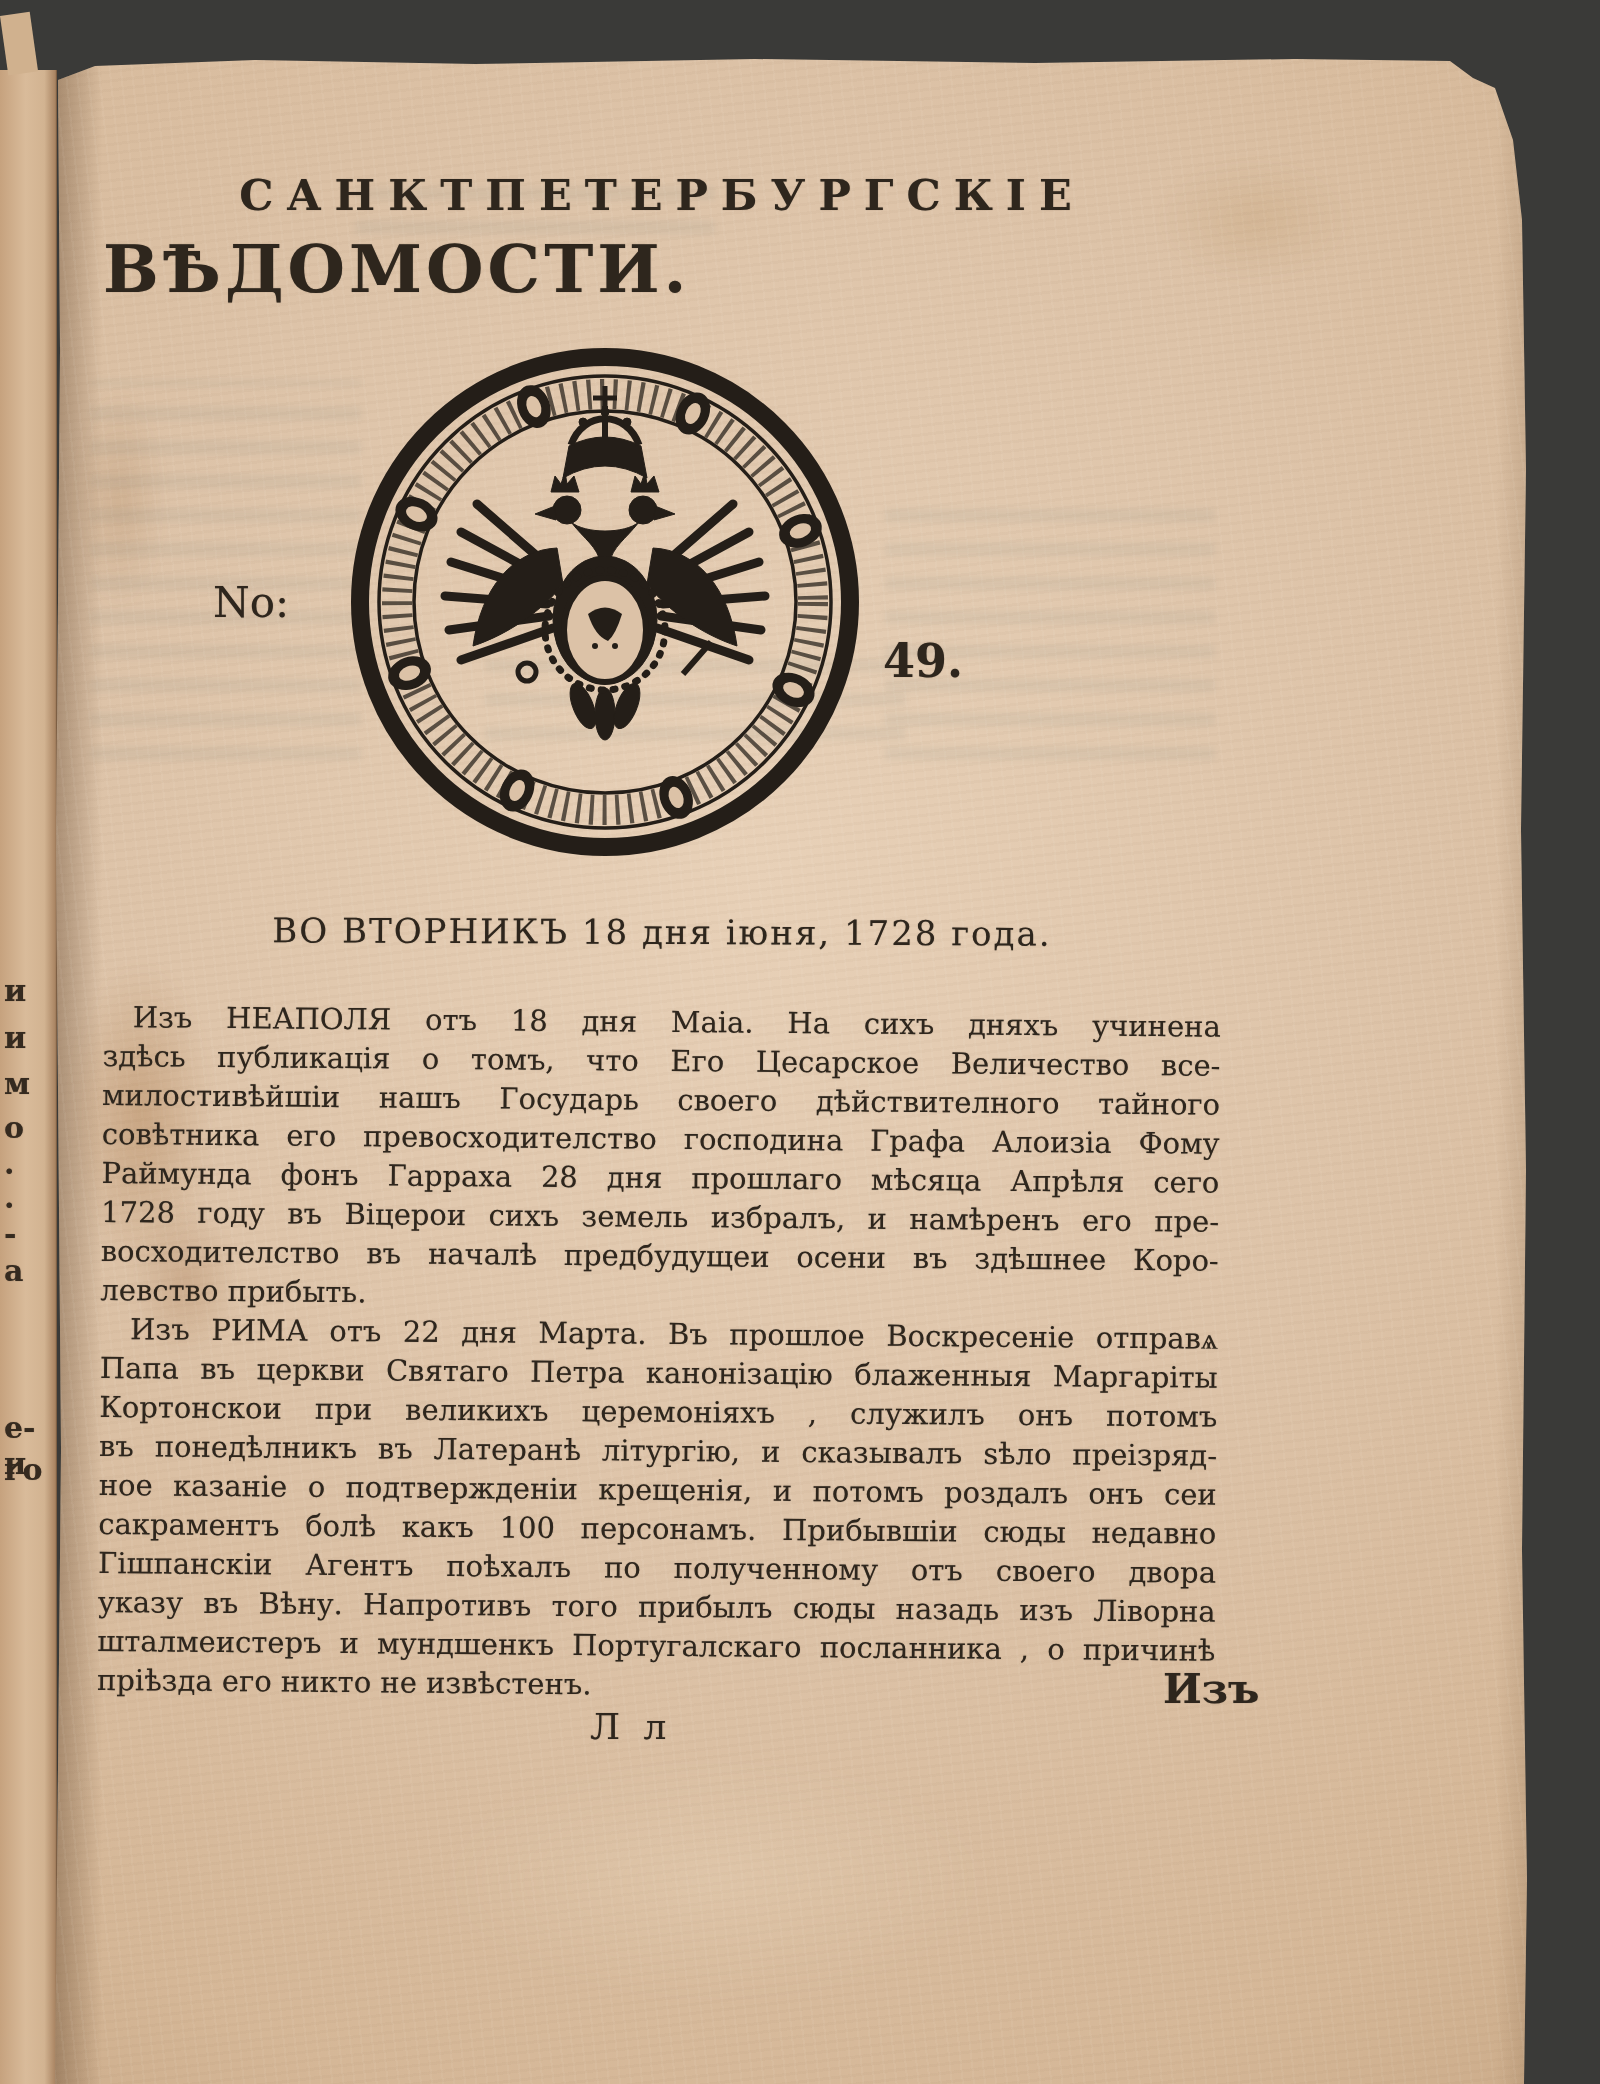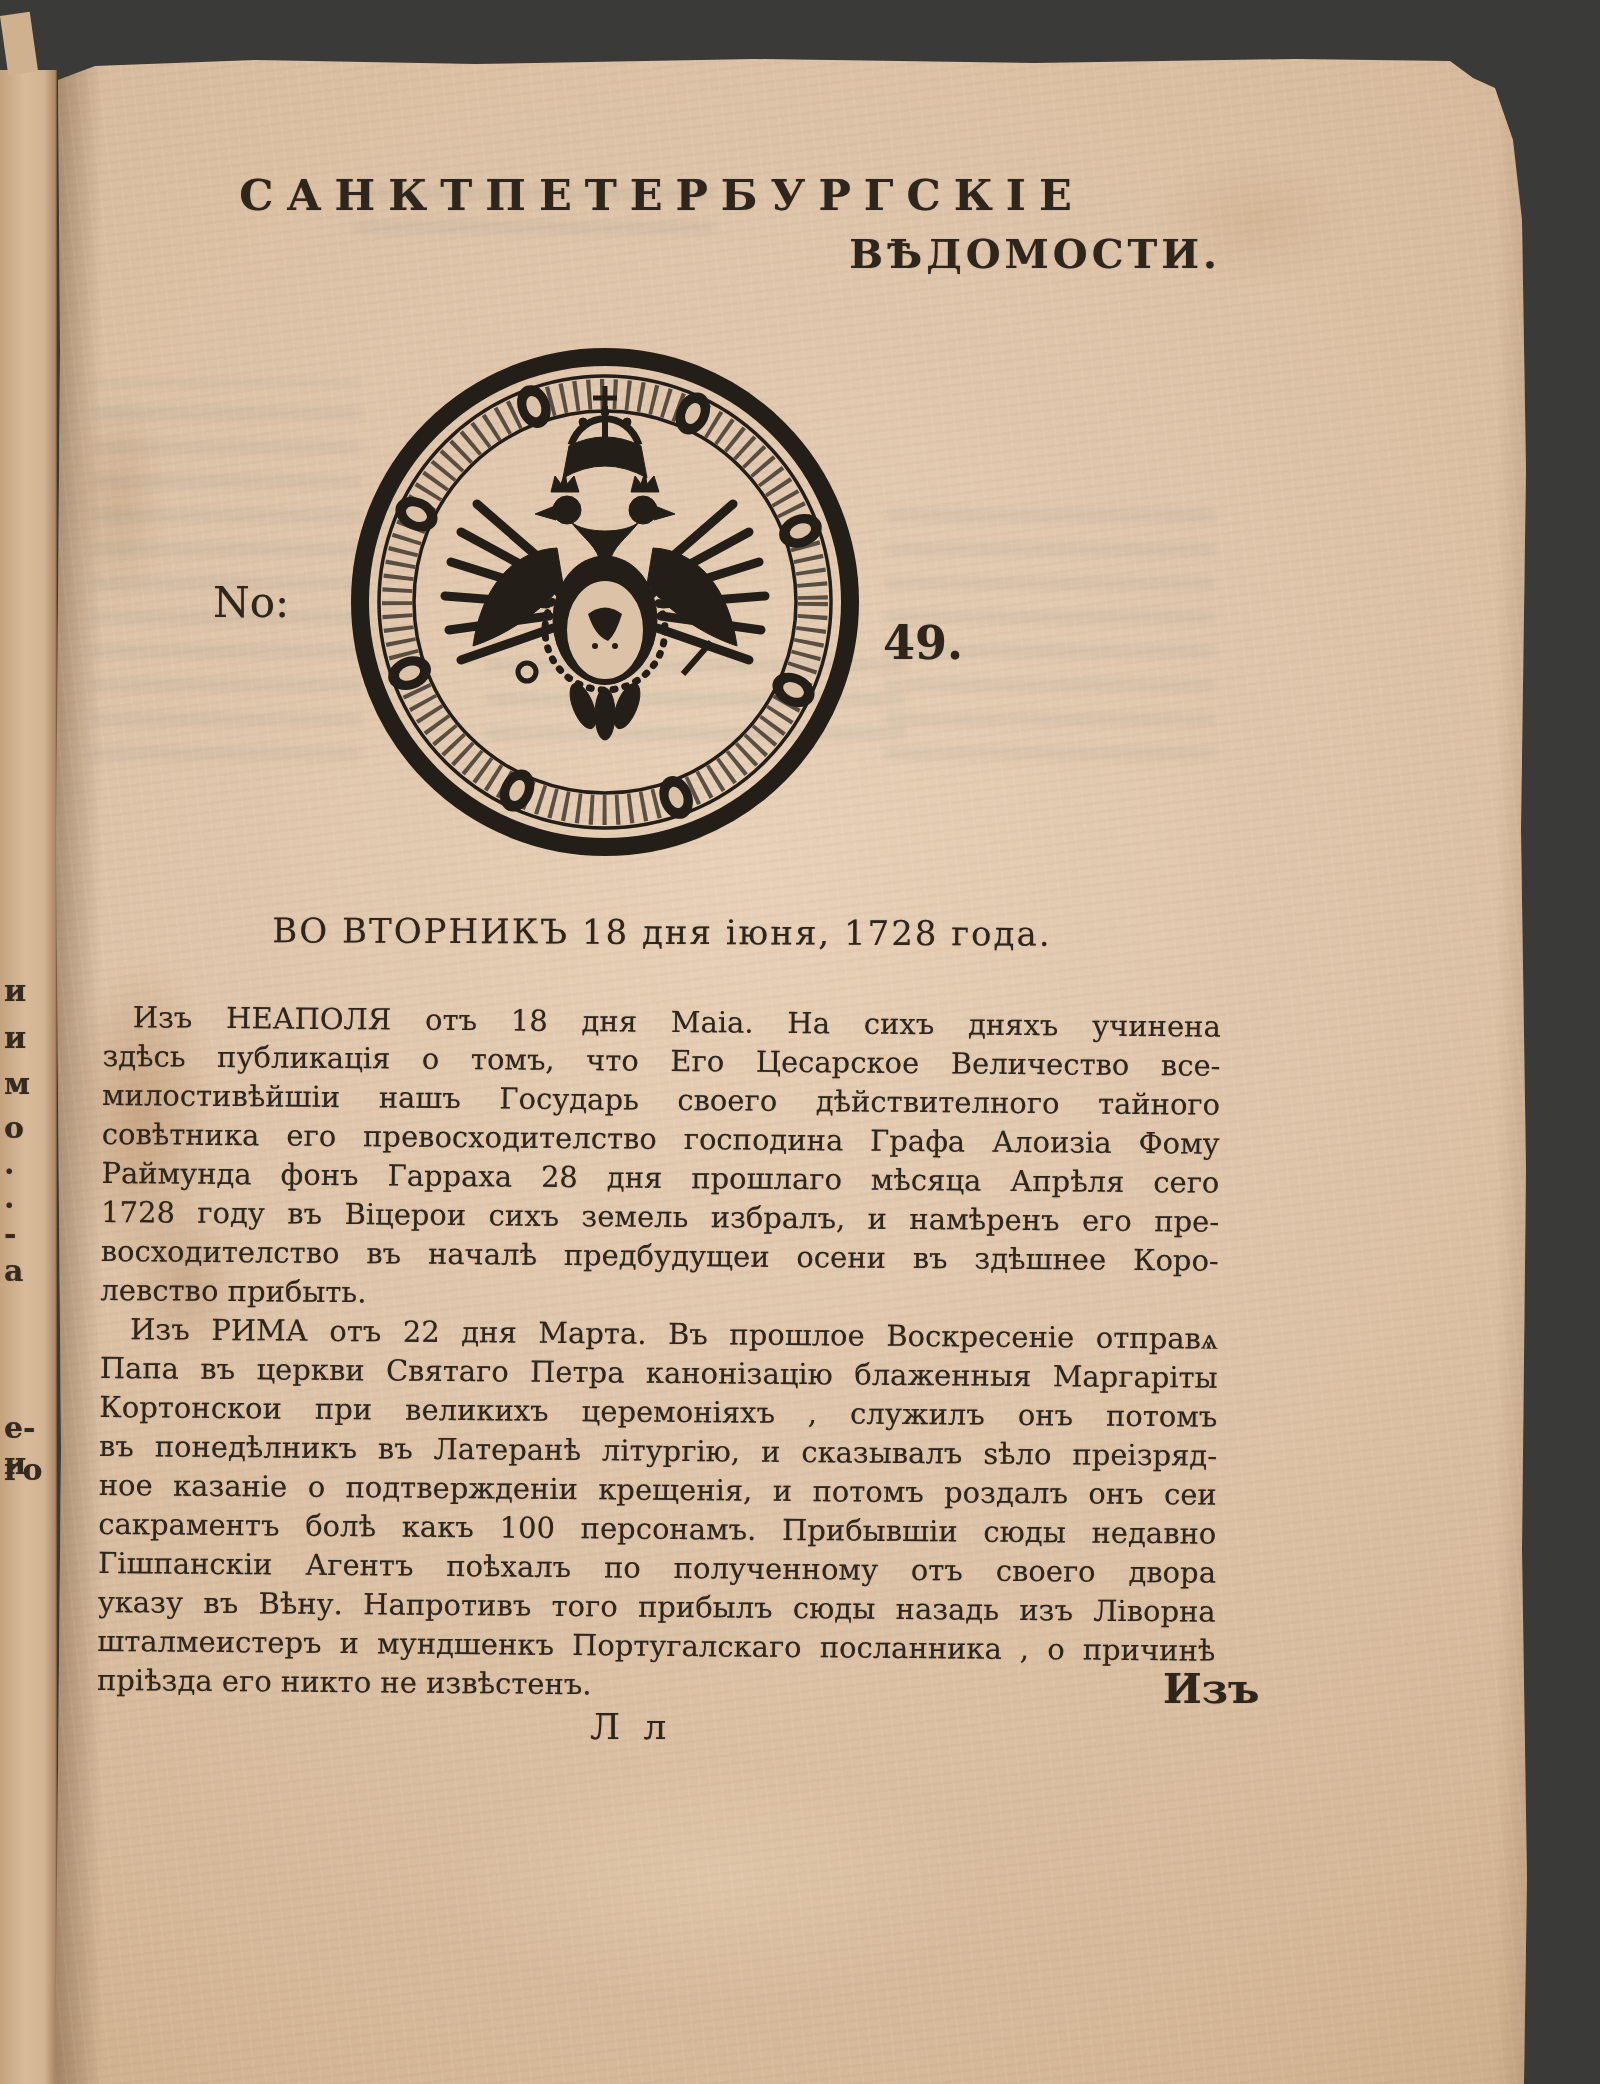--- a/index.html
+++ b/index.html
@@ -54,24 +54,24 @@
   .smudge.a{left:300px;top:128px;width:360px;height:56px;}
   .smudge.b{left:36px;top:330px;width:270px;height:380px;}
   .smudge.c{left:830px;top:450px;width:330px;height:260px;}
   .smudge.d{left:430px;top:600px;width:420px;height:90px;}
   
   .ink{color:#2e261d;text-shadow:0 0 1px rgba(46,38,29,.45);}
   .pagenum{position:absolute;left:48px;top:76px;width:1118px;text-align:center;
     font-size:30px;letter-spacing:2px;}
   .title1{position:absolute;left:48px;top:120px;width:1118px;text-align:center;
     font-size:43px;font-weight:bold;letter-spacing:13px;}
-  .title2{position:absolute;left:48px;top:180px;width:1118px;text-align:right;
-    font-size:40px;font-weight:bold;letter-spacing:4px;}
+  .title2{position:absolute;left:48px;top:180px;width:1118px;text-align:left;
+    font-size:66px;font-weight:bold;letter-spacing:4px;}
   .issue-label{position:absolute;left:158px;top:528px;font-size:42px;}
-  .issue-number{position:absolute;left:828px;top:566px;font-size:46px;font-weight:bold;}
+  .issue-number{position:absolute;left:828px;top:584px;font-size:46px;font-weight:bold;}
   .seal{position:absolute;left:290px;top:292px;width:520px;height:520px;}
   .dateline{position:absolute;left:48px;top:862px;width:1118px;text-align:center;
     font-size:34px;letter-spacing:2px;transform:rotate(.25deg);}
   .bodytext{position:absolute;left:48px;top:948px;width:1118px;
     font-size:29px;transform:rotate(.5deg);transform-origin:0 0;}
   .bline{height:39px;line-height:39px;white-space:nowrap;
     text-align:justify;text-align-last:justify;}
   .bline.indent{padding-left:30px;}
   .bline.endline{text-align-last:left;}
   .sig-mark{position:absolute;left:535px;top:1656px;font-size:36px;letter-spacing:6px;}

